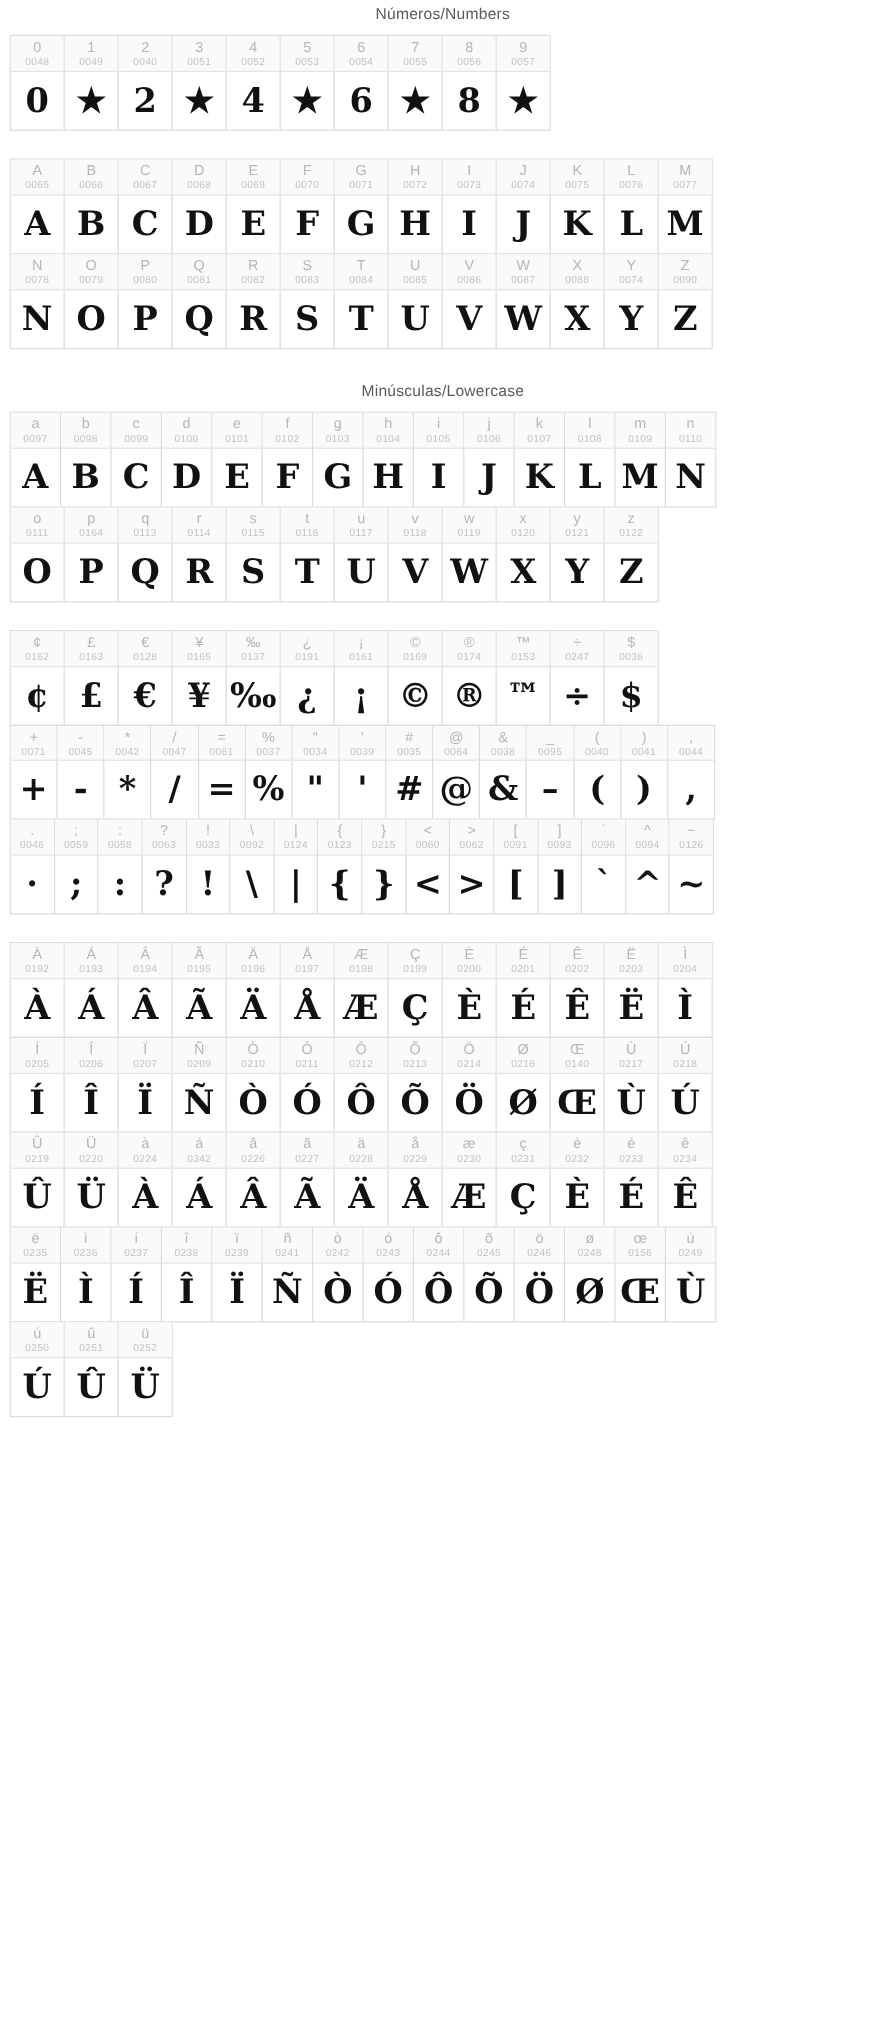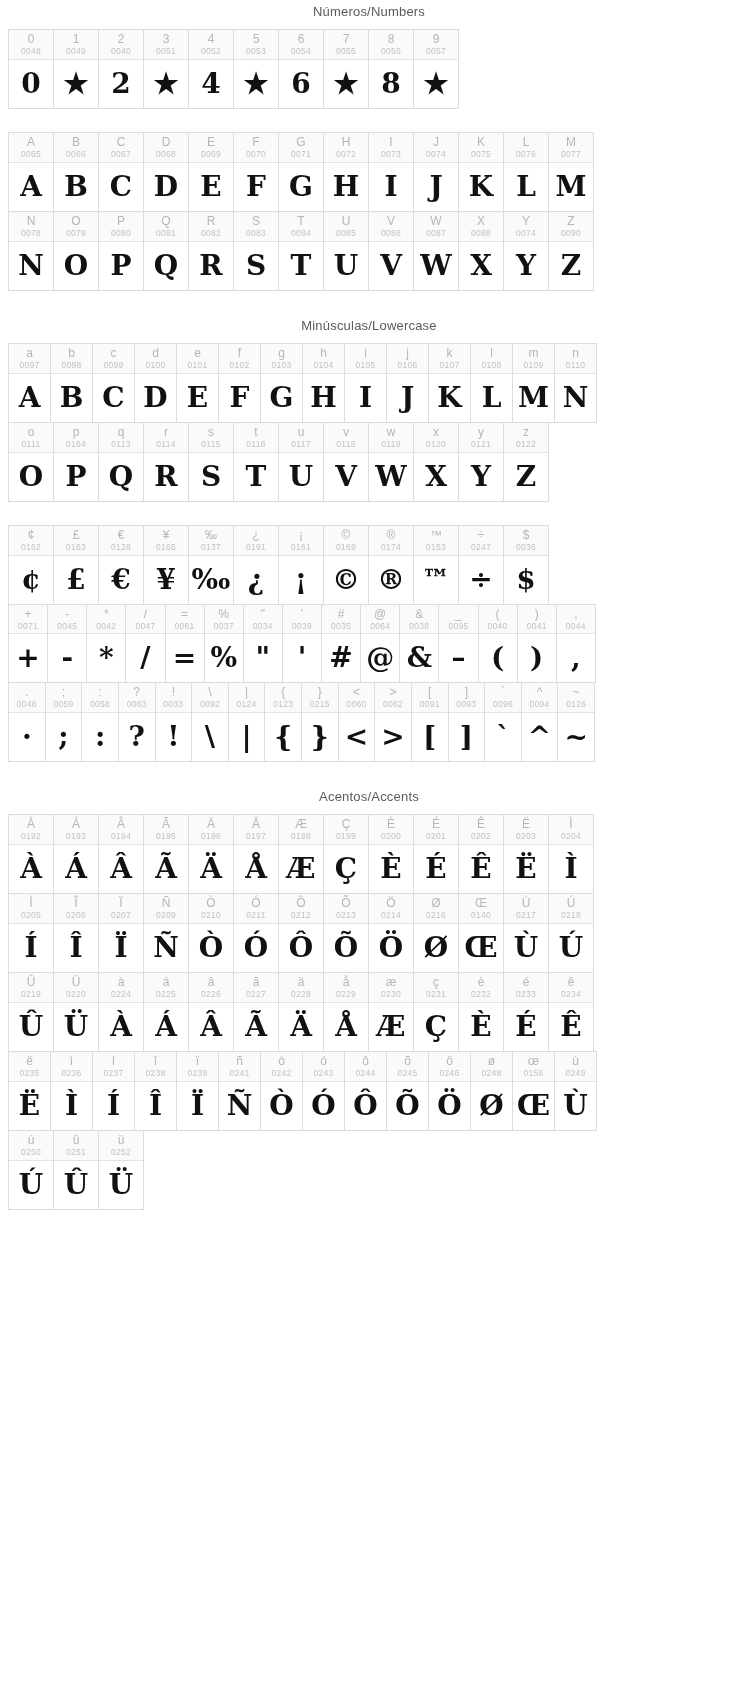--- a/index.html
+++ b/index.html
@@ -853,21 +853,20 @@
                 <span class="ch">~</span>
                 <span class="code">0126</span>
               </div>
               <div class="glyph">~</div>
             </div>
           </div>
         </div>
         <div class="spacer"></div>
       </div>
       <div class="section">
-        <div class="section-title">Acentos/Accents</div>
         <div class="grid">
           <div class="row">
             <div class="cell" style="width: 46px;">
               <div class="head">
                 <span class="ch">À</span>
                 <span class="code">0192</span>
               </div>
               <div class="glyph">À</div>
             </div>
             <div class="cell" style="width: 46px;">
@@ -1066,21 +1065,21 @@
             <div class="cell" style="width: 46px;">
               <div class="head">
                 <span class="ch">à</span>
                 <span class="code">0224</span>
               </div>
               <div class="glyph">À</div>
             </div>
             <div class="cell" style="width: 46px;">
               <div class="head">
                 <span class="ch">á</span>
-                <span class="code">0225</span>
+                <span class="code">0342</span>
               </div>
               <div class="glyph">Á</div>
             </div>
             <div class="cell" style="width: 46px;">
               <div class="head">
                 <span class="ch">â</span>
                 <span class="code">0226</span>
               </div>
               <div class="glyph">Â</div>
             </div>

